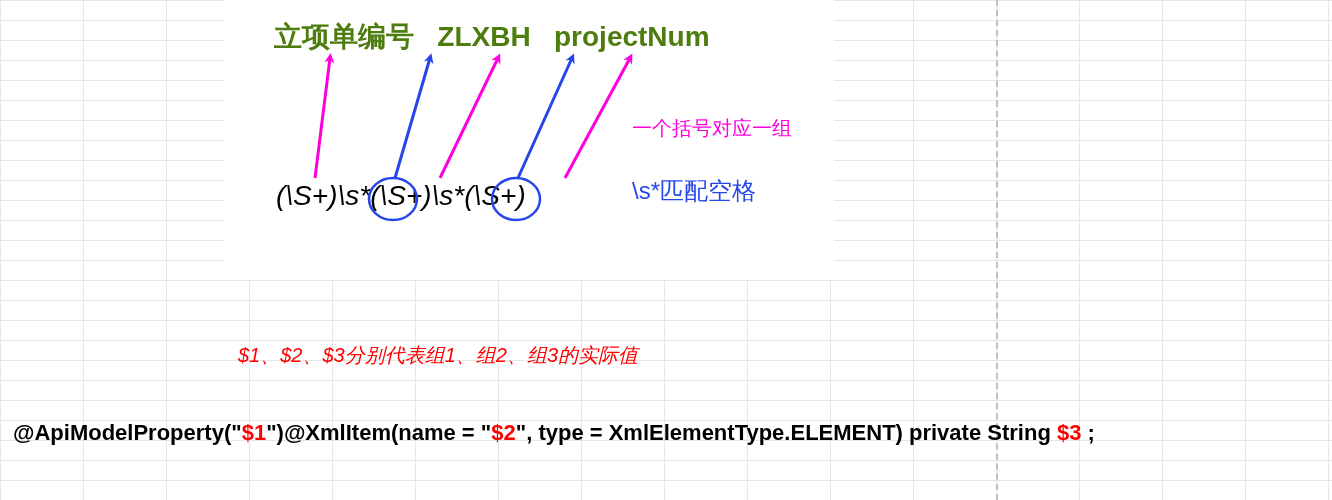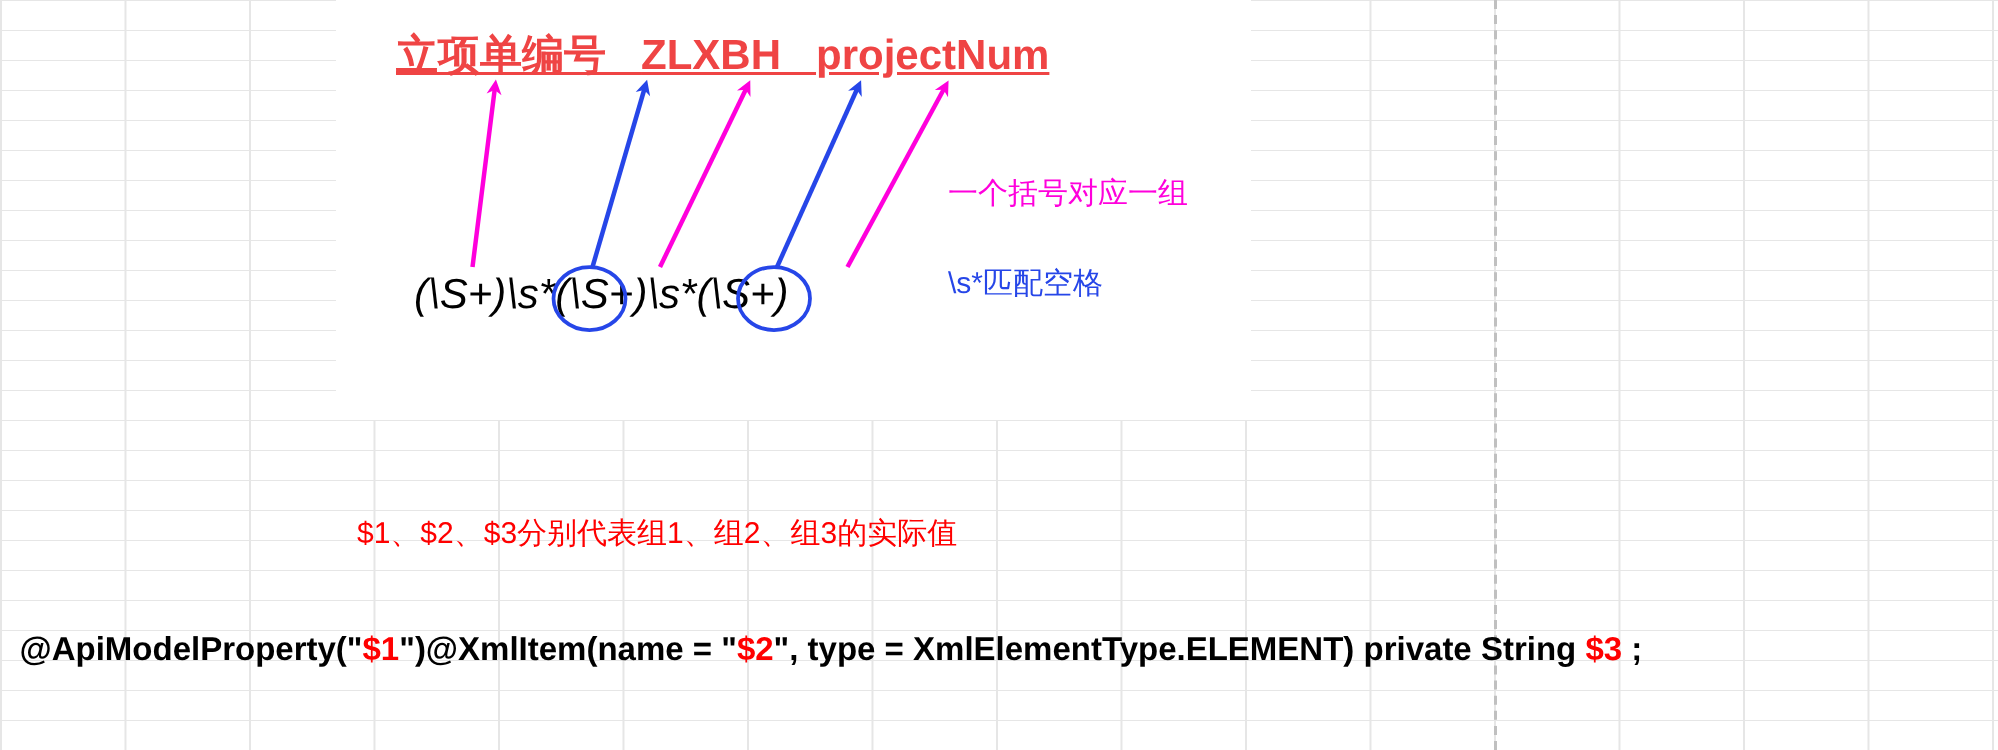--- a/index.html
+++ b/index.html
@@ -26,27 +26,26 @@
     position: absolute;
     left: 224px;
     top: 0;
     width: 610px;
     height: 280px;
     background: #ffffff;
     border: 1px solid #ffffff;
   }
   .headers {
     position: absolute;
-    left: 264px;
+    left: 274px;
     top: 18px;
     font-size: 28px;
     font-weight: 700;
-    color: #ef4444;
+    color: #4d7c0f;
     white-space: pre;
-    text-decoration: underline;
   }
   .regex {
     position: absolute;
     left: 276px;
     top: 180px;
     font-size: 28px;
     font-weight: 500;
     color: #000000;
     white-space: pre;
     font-family: "Microsoft YaHei", Arial, sans-serif;
@@ -57,31 +56,32 @@
     left: 632px;
     top: 115px;
     font-size: 20px;
     color: #ff00dc;
     font-weight: 500;
   }
   .note-blue {
     position: absolute;
     left: 632px;
     top: 175px;
-    font-size: 20px;
+    font-size: 24px;
     color: #2646e8;
     font-weight: 500;
   }
   .desc {
     position: absolute;
     left: 238px;
     top: 342px;
     font-size: 20px;
     color: #ff0000;
     font-weight: 400;
+    font-style: italic;
   }
   .codeline {
     position: absolute;
     left: 13px;
     top: 420px;
     font-size: 22px;
     font-weight: 700;
     color: #000000;
     white-space: nowrap;
   }

